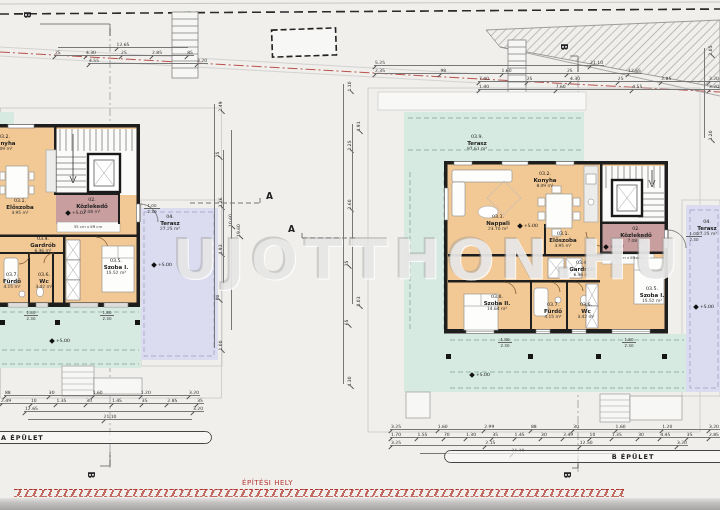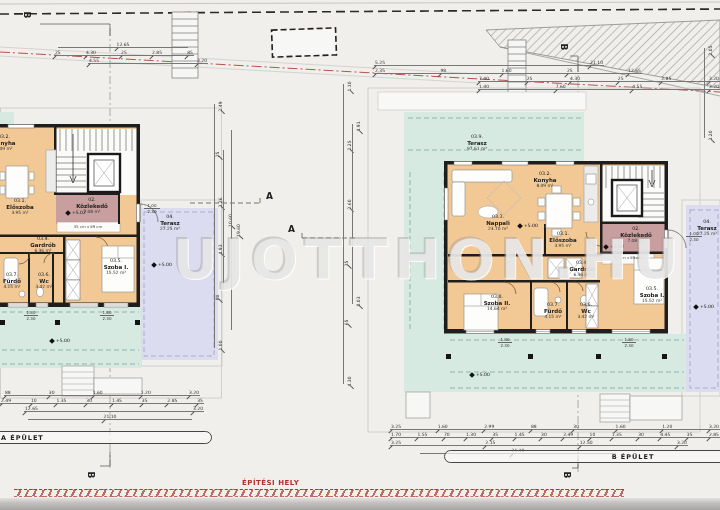--- a/index.html
+++ b/index.html
@@ -43,21 +43,21 @@
   .sec{position:absolute;z-index:5;font-weight:bold;font-size:9px;color:#222;}
   .sec.rot{transform:rotate(90deg);}
 
   
   .banner{position:absolute;z-index:6;height:11px;border:1px solid #444;border-radius:7px;
           background:rgba(250,250,248,.7);display:flex;align-items:center;
           font-size:6.5px;font-weight:bold;letter-spacing:1px;color:#222;}
   .banner.a{padding-left:12px;}
   .banner.b{justify-content:center;padding-left:80px;margin-left:48px;}
 
-  .site-label{position:absolute;z-index:6;color:#b2302a;font-weight:bold;font-size:7px;letter-spacing:.5px;}
+  .site-label{position:absolute;z-index:6;color:#b2302a;font-weight:normal;font-size:7px;letter-spacing:.5px;}
   .redline{position:absolute;z-index:6;left:14px;top:489px;width:610px;height:6px;
            border-top:1.2px dashed #b2302a;border-bottom:0.6px dashed #c46a66;
            background:repeating-linear-gradient(115deg,transparent 0 5px,rgba(178,59,51,.75) 5px 7px);}
   .bottombar{position:absolute;z-index:9;left:0;top:498px;width:720px;height:12px;
            background:linear-gradient(180deg,#e3e2e0 0%,#c2c1bf 40%,#a5a4a2 100%);}
 
   .watermark{position:absolute;z-index:8;left:172px;top:226px;width:400px;
            font-size:56px;font-weight:bold;letter-spacing:6px;
            color:rgba(205,205,205,0.40);
            text-shadow:1px 1px 0 rgba(255,255,255,.85),-1px -1px 0 rgba(140,140,140,.35);

